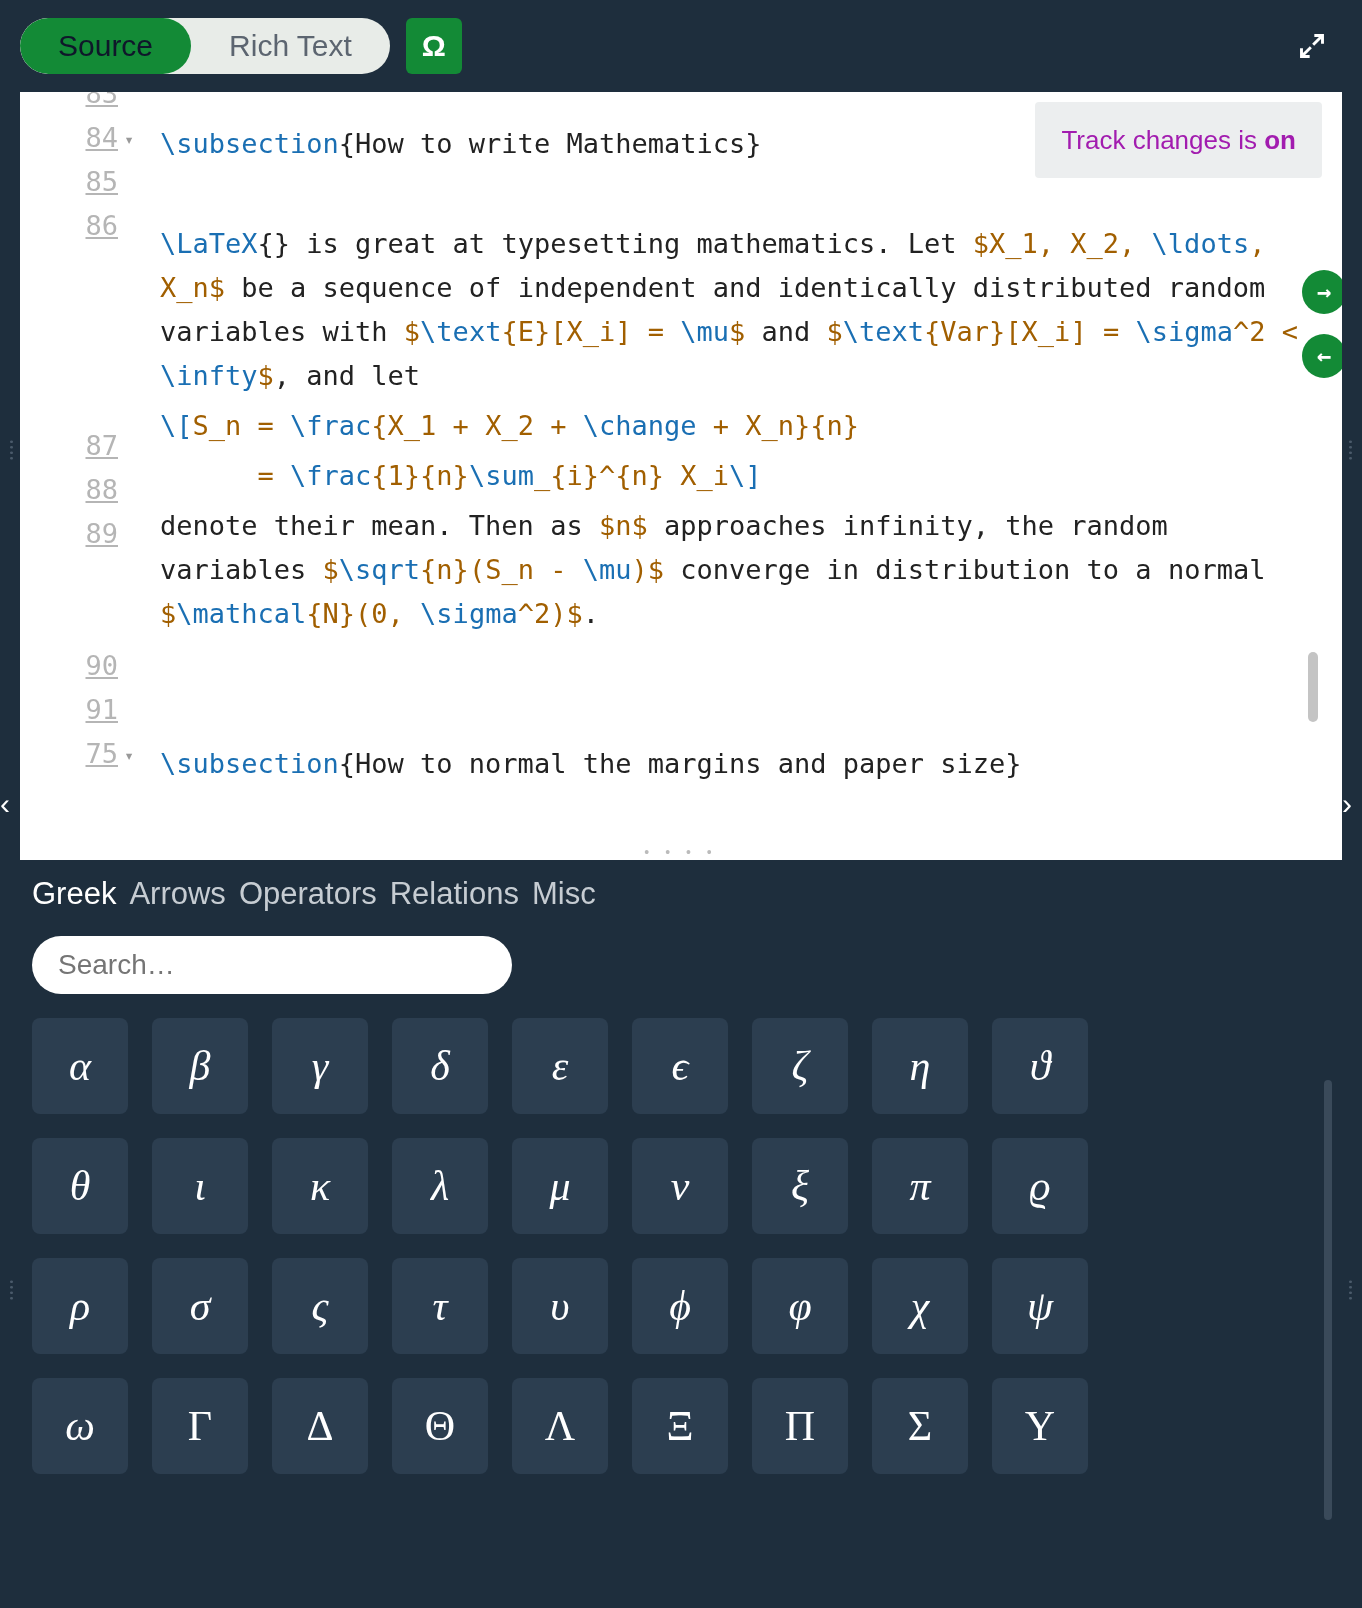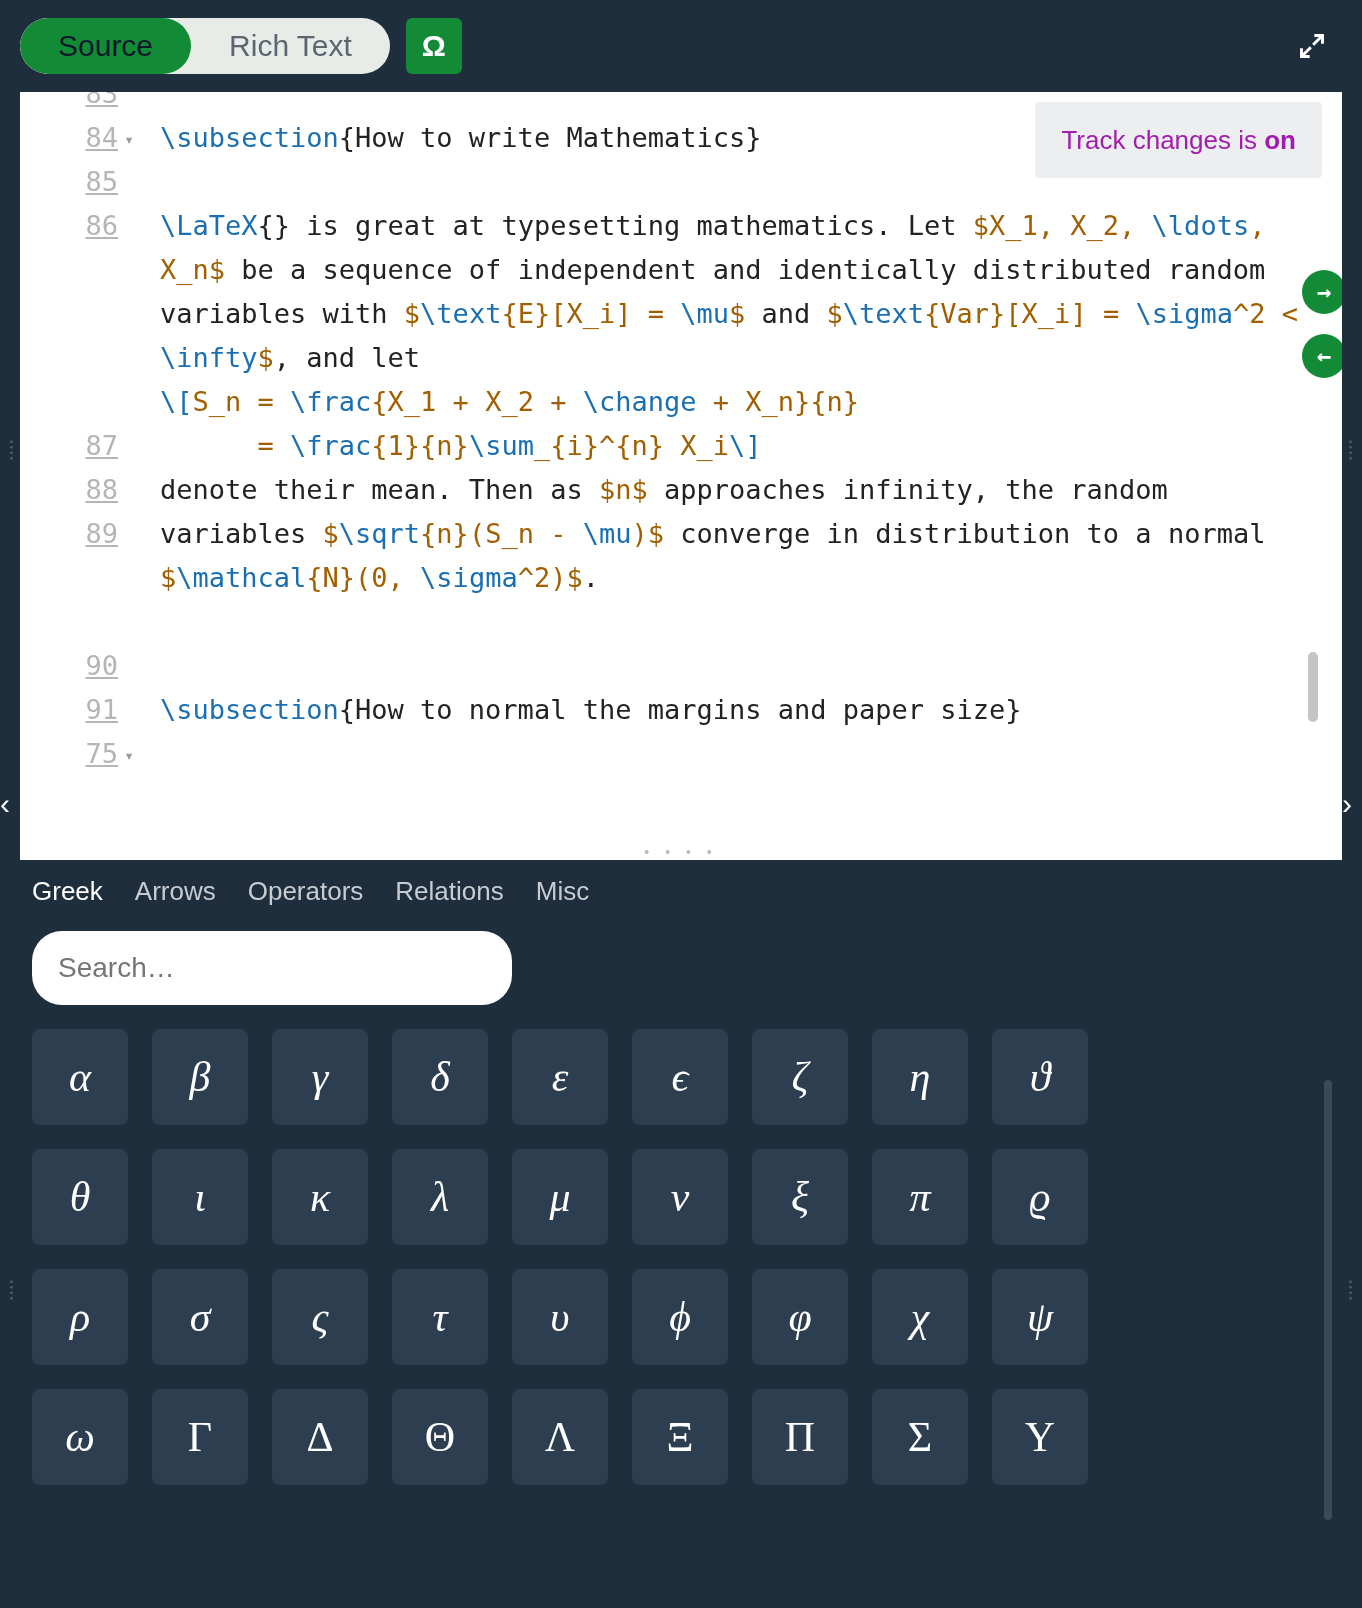--- a/index.html
+++ b/index.html
@@ -12,37 +12,37 @@
 .tab-rich { color:#5c6570; }
 .omega-btn { width:56px; height:56px; background:#138a36; border-radius:6px; display:flex; align-items:center; justify-content:center; color:#fff; font-size:30px; font-weight:700; margin-left:6px; cursor:pointer; }
 .spacer { flex:1; }
 .expand-ic { width:40px; height:40px; color:#fff; cursor:pointer; margin-right:10px; display:flex; align-items:center; justify-content:center; }
 
 .editor { background:#fff; margin:0 20px; height:748px; position:relative; overflow:hidden; font-family:"Menlo","Consolas",monospace; font-size:27px; line-height:44px; }
 .gutter { position:absolute; left:0; top:0; width:110px; text-align:right; padding-right:12px; color:#b5b5b5;text-decoration:underline; }
 .gutter .ln { height:44px; position:relative; }
 .gutter .fold::after { content:"▾"; position:absolute; right:-16px; top:2px; font-size:16px; color:#999; }
 .code-col { margin-left:140px; padding-right:20px; }
-.code-col .row { min-height:44px; white-space:pre-wrap; word-break:break-word; color:#222; }
+.code-col .row { min-height:44px; white-space:pre-wrap; word-break:break-word; color:#222;margin-top:6px; }
 .cmd { color:#1a6fb3; }
 .math { color:#a15f00; }
 
 .track-badge { position:absolute; right:20px; top:10px; background:#eceeef; color:#a21caf; padding:16px 26px; border-radius:4px; font-family:-apple-system,sans-serif; font-size:26px; z-index:5; }
 .track-badge b { font-weight:700; }
 .nav-arrows { position:absolute; right:-4px; top:178px; display:flex; flex-direction:column; gap:20px; }
 .nav-arrow { width:44px; height:44px; background:#138a36; border-radius:50%; color:#fff; display:flex; align-items:center; justify-content:center; font-size:24px; font-weight:700; }
 .rail-left, .rail-right { position:absolute; top:50%; width:20px; color:#fff; font-size:30px; transform:translateY(-50%); }
 .rail-left { left:0; } .rail-right { right:0; }
 
 .palette { margin-top:0; padding:0 20px 20px; }
-.p-tabs { display:flex; gap:32px; padding:16px 12px 18px; font-size:26px; color:#c6ccd2;align-items:flex-end; }
+.p-tabs { display:flex; gap:13px; padding:16px 12px 18px; font-size:31px; color:#c6ccd2;align-items:flex-end; }
 .p-tabs .active { color:#fff; }
 .p-tabs span { cursor:pointer; }
 .p-search { margin:6px 0 24px 12px; }
-.p-search input { width:480px; height:74px; border-radius:30px; border:none; padding:0 26px; font-size:28px; color:#888; background:#fff; }
+.p-search input { width:480px; height:58px; border-radius:30px; border:none; padding:0 26px; font-size:28px; color:#888; background:#fff; }
 .p-grid { display:grid; grid-template-columns:repeat(9,96px); gap:24px 24px; margin-left:12px; }
 .sym { width:96px; height:96px; background:#2c3e50; border-radius:8px; display:flex; align-items:center; justify-content:center; font-size:42px; color:#fff; font-style:italic; font-family:"Georgia",serif; cursor:pointer; }
 .sym.upright { font-style:normal; font-family:-apple-system,serif; }
 
 .dots-left, .dots-right { position:absolute; left:6px; color:#4a5a6a; font-size:10px; letter-spacing:2px; writing-mode:vertical-rl; }
 .dots-left { top:440px; } 
 .dots-right { left:auto; right:6px; top:440px; }
 .dots-left2 { position:absolute; left:6px; top:1280px; color:#4a5a6a; font-size:10px; letter-spacing:2px; writing-mode:vertical-rl; }
 .dots-right2 { position:absolute; right:6px; top:1280px; color:#4a5a6a; font-size:10px; letter-spacing:2px; writing-mode:vertical-rl; }
 .h-dots { text-align:center; color:#bbb; font-size:14px; letter-spacing:6px; padding-top:4px; background:#fff; margin:0 20px; }

